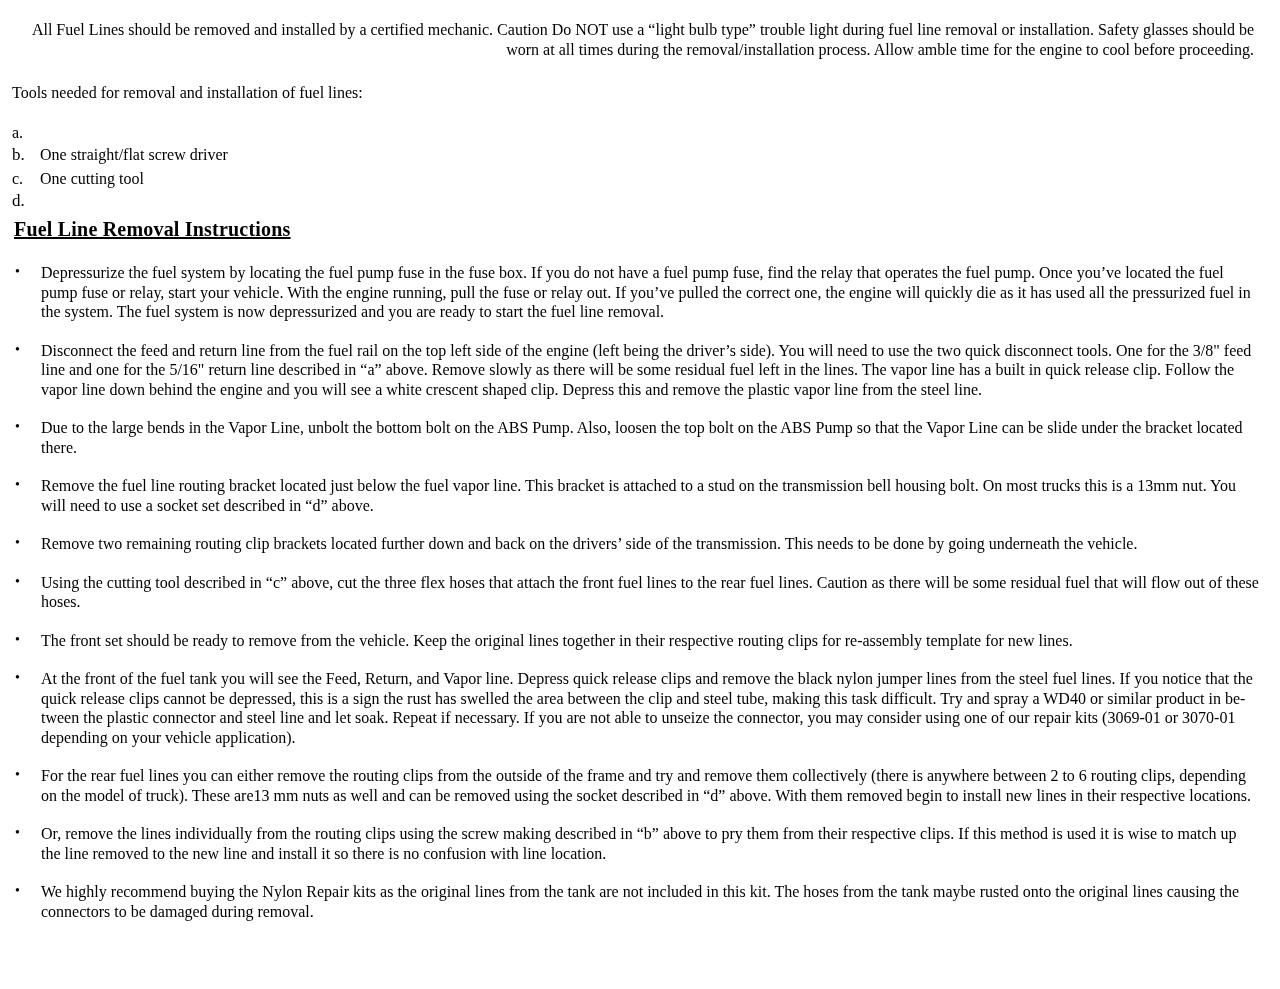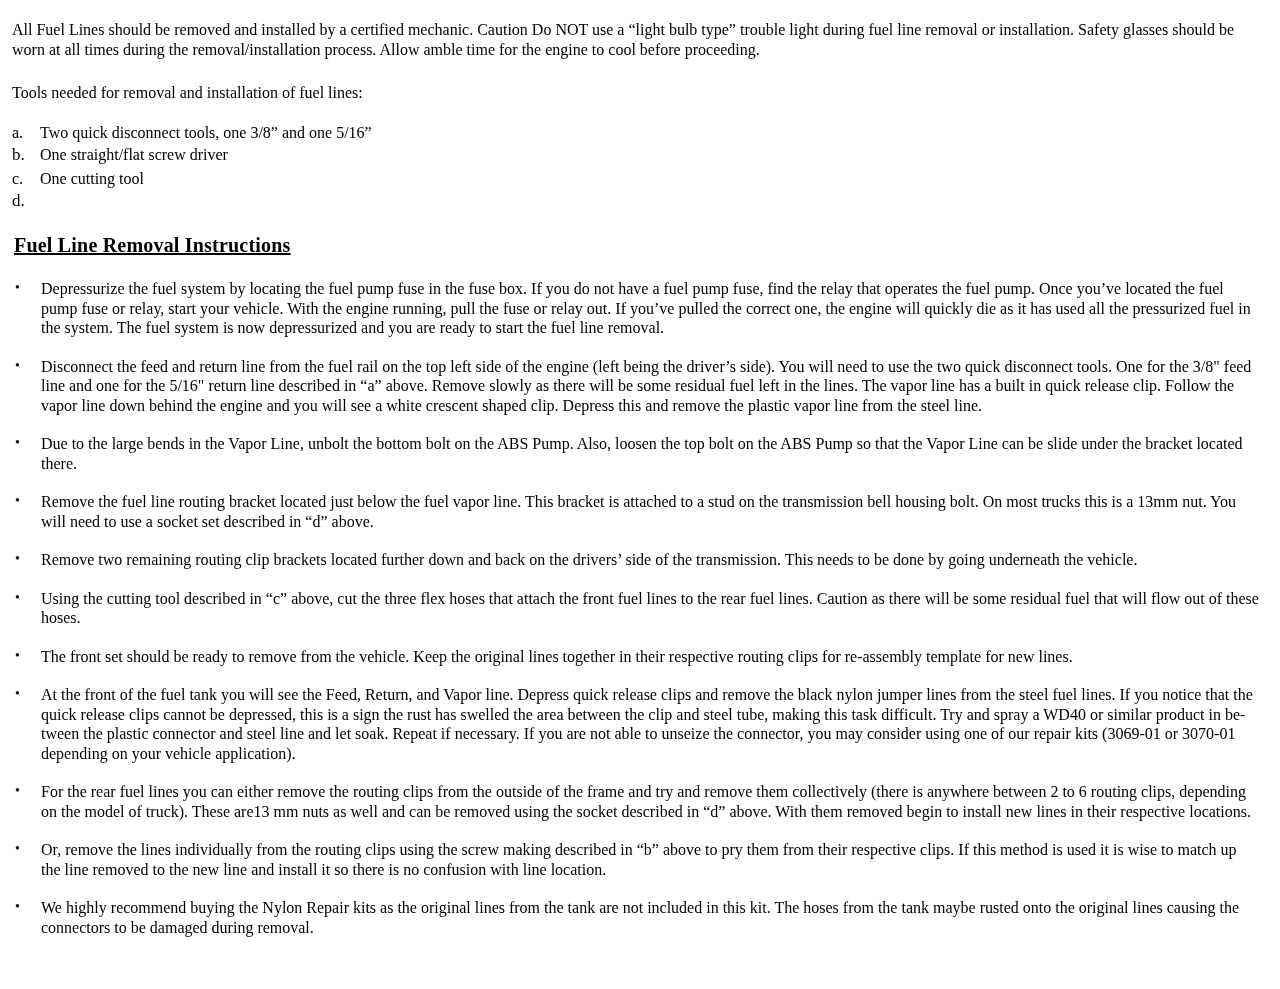--- a/index.html
+++ b/index.html
@@ -21,20 +21,21 @@
     font-weight: bold;
     text-decoration: underline;
     margin: 0 0 0 2px;
     letter-spacing: 0.2px;
   }
   p.intro {
     font-size: 16px;
     line-height: 1.22;
     margin: 16px 0 0 0;
     padding-right: 14px;
+    text-align: right;
   }
   p.tools-intro {
     font-size: 16px;
     line-height: 1.22;
     margin: 24px 0 0 0;
   }
   .tools {
     margin-top: 20px;
     font-size: 16px;
     line-height: 1.22;
@@ -47,21 +48,21 @@
     flex: none;
     width: 28px;
   }
   .tool-row.row-b .tool-marker, .tool-row.row-d .tool-marker {
     font-size: 17px;
   }
   h2.section-heading {
     font-size: 20px;
     font-weight: bold;
     text-decoration: underline;
-    margin: 22px 0 0 2px;
+    margin: 6px 0 0 2px;
     letter-spacing: 0.2px;
   }
   .steps {
     margin-top: 22px;
   }
   .step {
     display: flex;
     font-size: 16px;
     line-height: 1.22;
     margin-bottom: 19px;
@@ -83,21 +84,20 @@
 <div class="doc">
 
 
   <p class="intro">All Fuel Lines should be removed and installed by a certified mechanic. Caution Do NOT use a “light bulb type” trouble light during fuel line removal or installation. Safety glasses should be worn at all times during the removal/installation process. Allow amble time for the engine to cool before proceeding.</p>
 
   <p class="tools-intro">Tools needed for removal and installation of fuel lines:</p>
 
   <div class="tools">
     <div class="tool-row row-a">
       <span class="tool-marker">a.</span>
-      <span class="tool-text">Two quick disconnect tools, one 3/8” and one 5/16”</span>
     </div>
     <div class="tool-row row-b">
       <span class="tool-marker">b.</span>
       <span class="tool-text">One straight/flat screw driver</span>
     </div>
     <div class="tool-row row-c">
       <span class="tool-marker">c.</span>
       <span class="tool-text">One cutting tool</span>
     </div>
     <div class="tool-row row-d">

